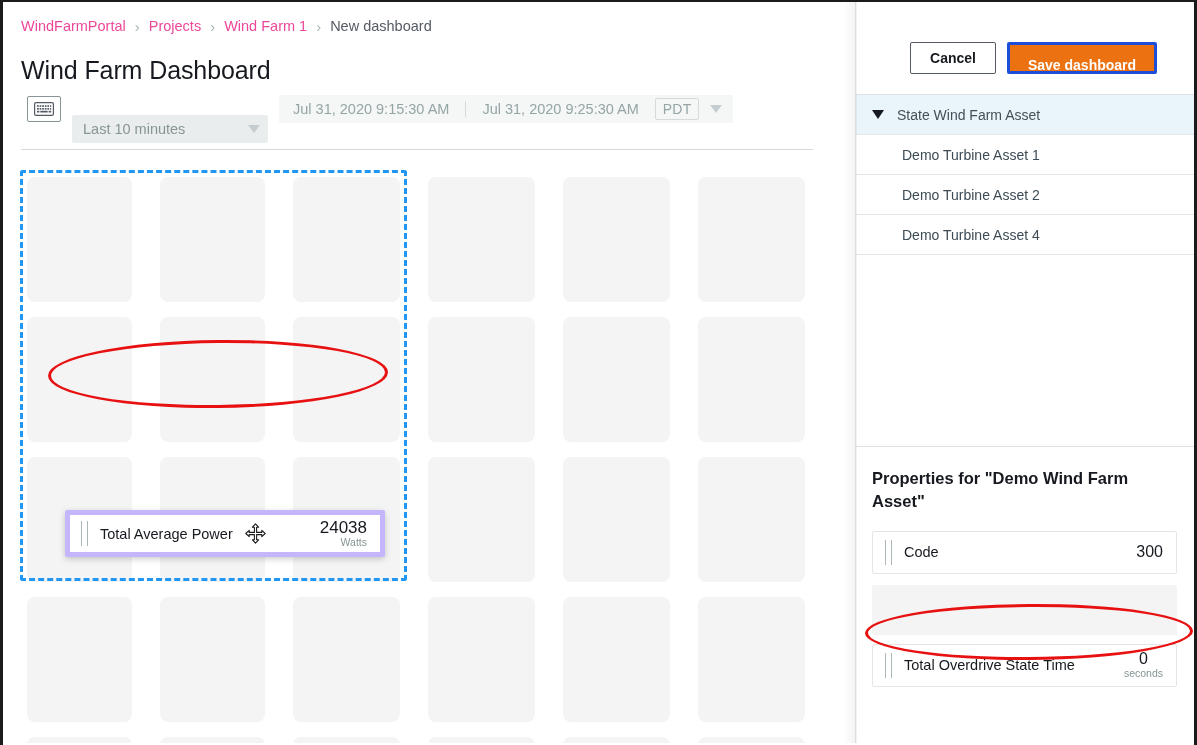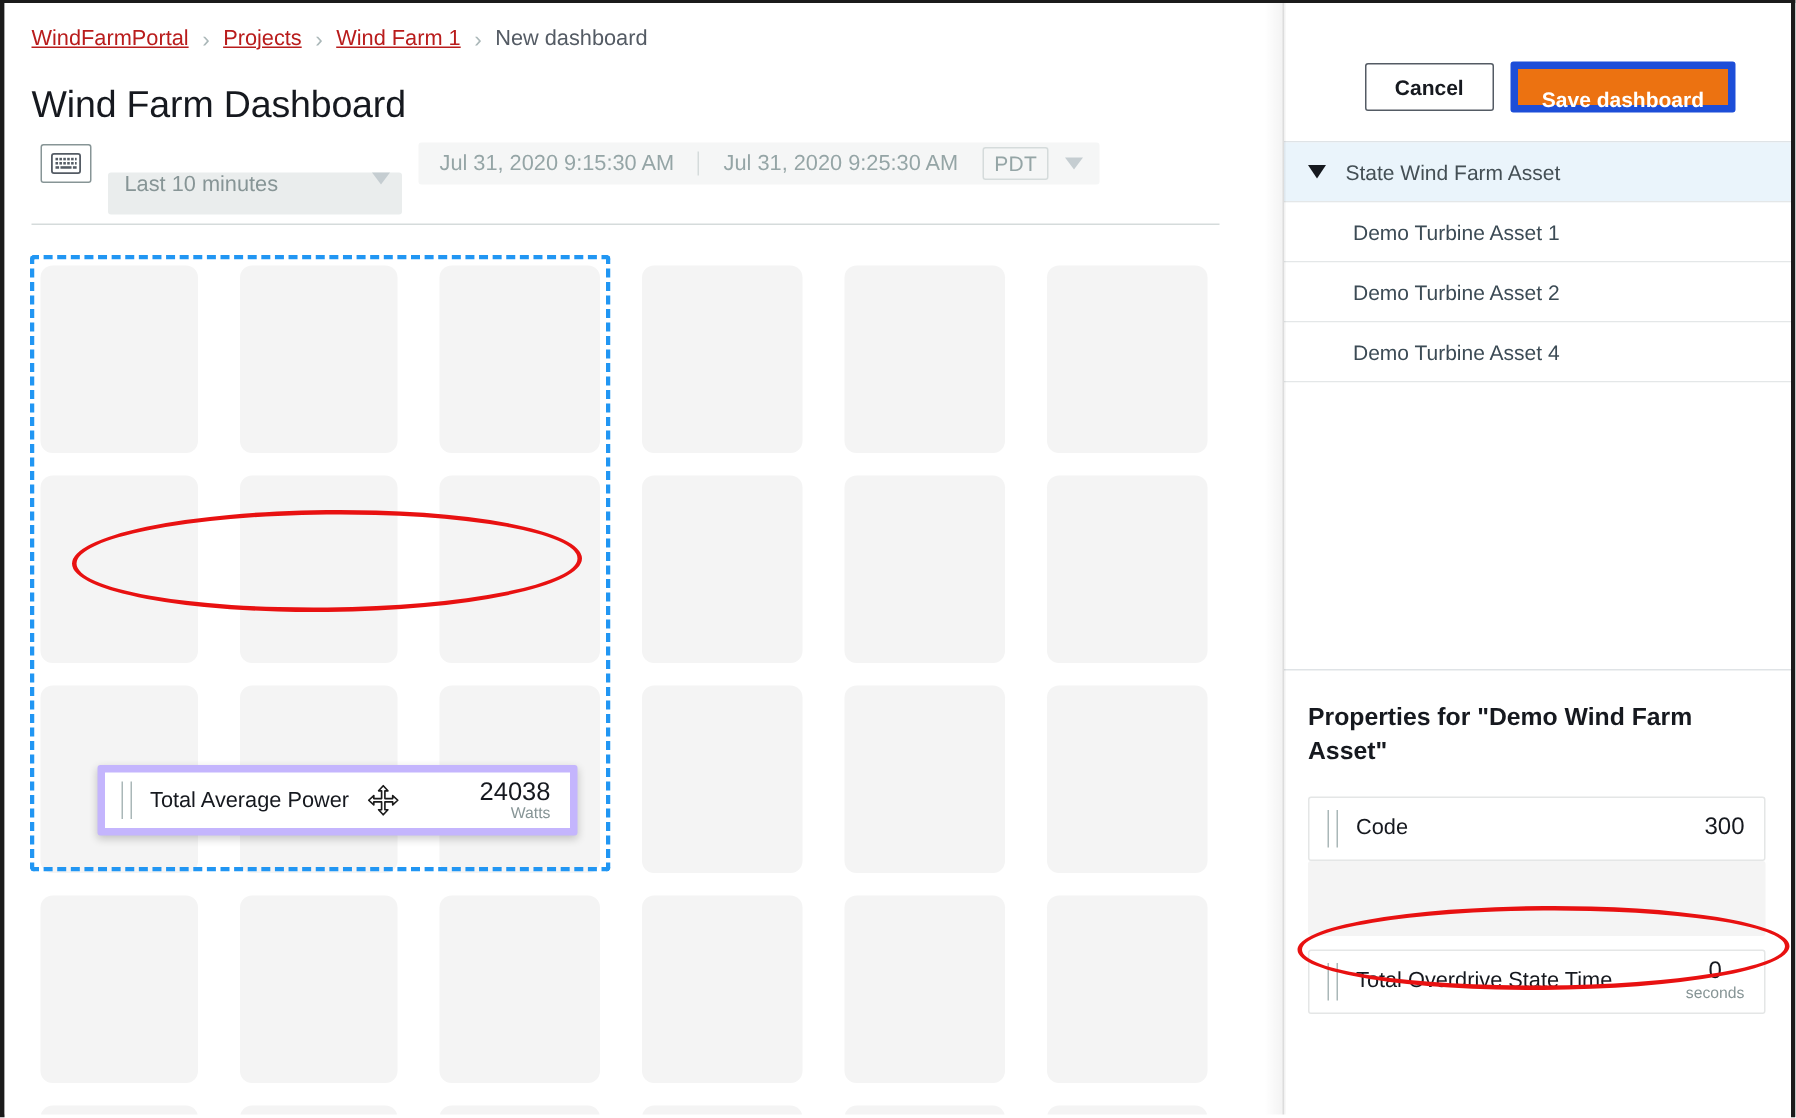--- a/index.html
+++ b/index.html
@@ -30,24 +30,23 @@
   }
 
   
   #breadcrumb {
     position: absolute;
     left: 18px; top: 16px;
     display: flex; align-items: center;
     font-size: 14.5px;
   }
   .crumb-link {
-    color: #b91c1c;
+    color: #ec4899;
     cursor: pointer;
     white-space: nowrap;
-    text-decoration: underline;
   }
   .crumb-current {
     color: #545b64;
     white-space: nowrap;
   }
   .crumb-sep {
     display: inline-block;
     margin: 0 9px;
     color: #aab7b8;
     font-size: 15px;
@@ -79,21 +78,21 @@
     display: flex; align-items: center; justify-content: center;
     cursor: pointer;
     margin-right: 11px;
   }
   #kbd-btn svg { display: block; }
 
   #range-select {
     width: 196px; height: 28px;
     background: #eaeded;
     border-radius: 2px;
-    display: flex; 
+    display: flex; align-items: center;
     padding: 0 8px 0 11px;
     cursor: pointer;
     position: relative;
     margin-top: 40px;
   }
   #range-select .lbl {
     font-size: 14.5px;
     color: #879596;
     flex: 1;
   }
@@ -258,21 +257,21 @@
     background: #ffffff;
     color: #16191f;
     font-size: 14px;
     font-weight: 700;
     font-family: "Liberation Sans", sans-serif;
     cursor: pointer;
     padding: 0 16px;
   }
   #save-btn {
     min-width: 150px; height: 32px;
-    border: 5px solid #1d4ed8;
+    border: 3px solid #1d4ed8;
     border-radius: 2px;
     background: #ec7211;
     color: #ffffff;
     font-size: 14px;
     font-weight: 700;
     font-family: "Liberation Sans", sans-serif;
     cursor: pointer;
     padding: 12px 16px;
   }
 
@@ -314,20 +313,21 @@
     line-height: 1.38;
     margin-bottom: 18px;
   }
   .prop-row {
     height: 43px;
     background: #ffffff;
     border: 1px solid #e4e6e6;
     border-radius: 2px;
     display: flex; align-items: center;
     padding: 0 13px 0 12px;
+    margin-bottom: 11px;
     cursor: pointer;
   }
   .prop-row .pname {
     font-size: 14.5px;
     color: #16191f;
     white-space: nowrap;
   }
   .prop-row .pvalwrap {
     margin-left: auto;
     text-align: center;

